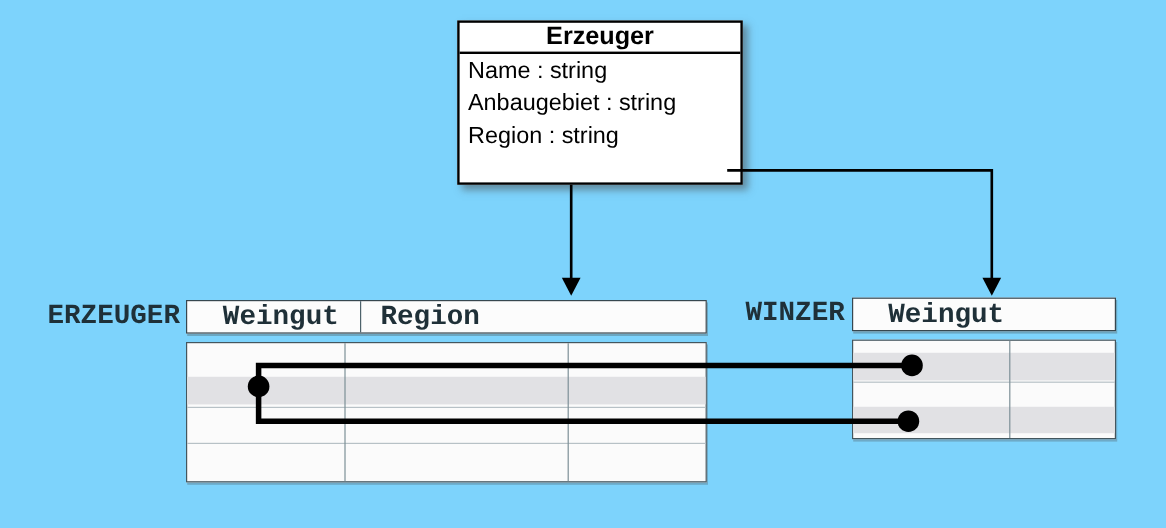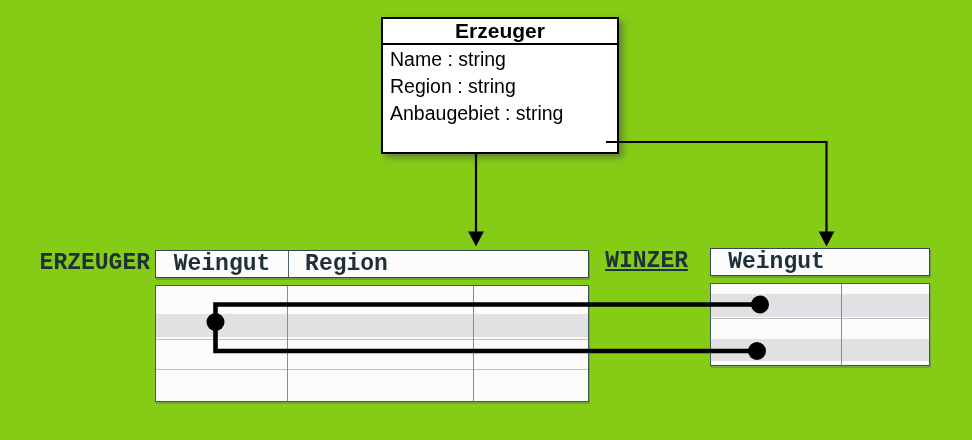--- a/index.html
+++ b/index.html
@@ -1,19 +1,19 @@
 <!DOCTYPE html>
 <html><head>
 <meta charset="utf-8">
 <style>
   html,body { margin:0; padding:0; }
   .canvas {
     position: relative;
     width: 972px; height: 440px;
-    background: #84cc16;
+    background: #7dd3fc;
     font-family: "Liberation Sans", sans-serif;
     overflow: hidden;
   }
 
   
   .class-box {
     position: absolute; left: 381px; top: 17px;
     width: 238px; height: 137px;
     box-sizing: border-box;
     background: #ffffff;
@@ -37,31 +37,32 @@
   
   .tbl-label {
     position: absolute;
     font-family: "Liberation Mono", monospace;
     font-weight: bold; font-size: 23px; line-height: 26px;
     color: #1f3038;
     text-align: right;
     white-space: nowrap;
   }
   .lbl-erz { left: 32px;  top: 250px; width: 118px; }
-  .lbl-win { left: 596px; top: 248px; width: 92px; text-decoration: underline;  }
+  .lbl-win { left: 612px; top: 248px; width: 92px;  }
 
   
   .tbl-header {
     position: absolute;
     box-sizing: border-box;
     display: flex;
     background: #fcfcfc;
     border: 1.5px solid #37474f;
     box-shadow: 1px 2px 0 rgba(84,110,122,0.45);
     z-index: 1;
+    padding-left: 12px;
   }
   .hdr-erz { left: 155px; top: 250px; width: 434px; height: 28px; }
   .hdr-win { left: 710px; top: 248px; width: 220px; height: 28px; }
   .hcell {
     box-sizing: border-box;
     display: flex; align-items: center; justify-content: center;
     font-family: "Liberation Mono", monospace;
     font-weight: bold; font-size: 23px;
     color: #1f3038;
     overflow: hidden; white-space: nowrap;
@@ -102,22 +103,22 @@
 </style>
 </head>
 <body>
 
 <div class="canvas">
 
   <div class="class-box">
     <div class="class-title">Erzeuger</div>
     <div class="class-attrs">
       <div class="attr">Name : string</div>
+      <div class="attr">Anbaugebiet : string</div>
       <div class="attr">Region : string</div>
-      <div class="attr">Anbaugebiet : string</div>
     </div>
   </div>
 
   <div class="tbl-label lbl-erz">ERZEUGER</div>
   <div class="tbl-label lbl-win">WINZER</div>
 
   <div class="tbl-header hdr-erz">
     <div class="hcell c0">Weingut</div>
     <div class="hcell c2">Region</div>
   </div>

